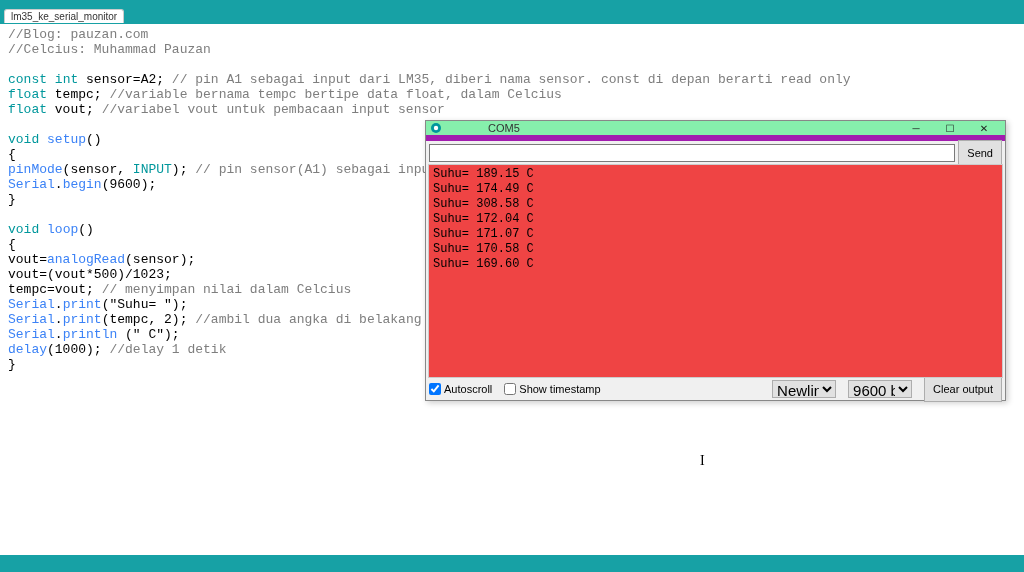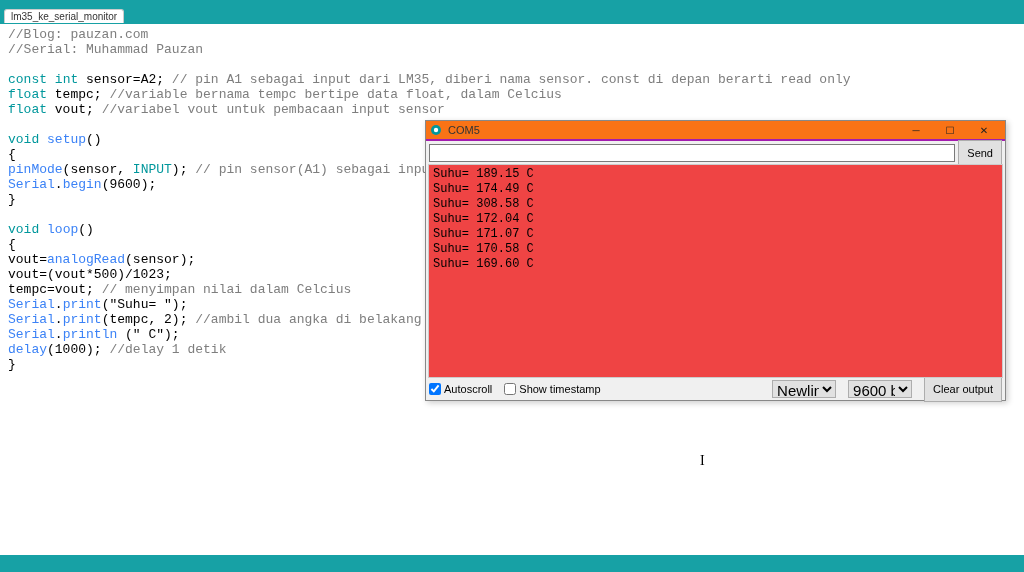--- a/index.html
+++ b/index.html
@@ -9,21 +9,21 @@
   .tab { background:#fff; border:1px solid #ccc; border-bottom:none; border-radius:3px 3px 0 0; padding:0 6px; height:14px; display:inline-flex; align-items:center; font-family:Arial,sans-serif; font-size:10px; color:#333; margin-left:1px; }
   .code-area { width:100%; padding:3px 8px 8px 8px; background:#fff; line-height:15px; color:#000; position:relative; }
   .code-area span.comment { color:#7e7e7e; } 
   .code-area span.keyword { color:#00979C; }  
   .code-area span.keyword2 { color:#3b82f6; }  
   .code-area span.black { color:#000; }
   .bottom-bar { position:absolute; bottom:0; left:0; width:100%; height:17px; background:#17A1A5; }
 
   
   .serial-window { position:absolute; left:425px; top:120px; width:581px; height:281px; background:#f0f0f0; border:1px solid #888; box-shadow:2px 2px 6px rgba(0,0,0,0.2); display:flex; flex-direction:column; font-family:Arial,sans-serif; }
-  .titlebar { height:20px; background:#f97316; border-bottom:2px solid #a21caf; display:flex; align-items:center; padding:0 4px; font-size:11px; color:#333; }
+  .titlebar { height:20px; background:#86efac; border-bottom:6px solid #a21caf; display:flex; align-items:center; padding:0 4px; font-size:11px; color:#333;gap:40px; }
   .title-icon { width:12px; height:12px; margin-right:6px; }
   .win-controls { margin-left:auto; display:flex; }
   .win-btn { width:34px; height:20px; display:flex; align-items:center; justify-content:center; font-size:10px; color:#222; background:transparent; border:none; cursor:pointer; }
   .input-row { height:23px; background:#f0f0f0; display:flex; align-items:center; padding:2px 3px; gap:3px; }
   .input-row input[type=text] { flex:1; height:18px; border:1px solid #7a7a7a; background:#fff; font-size:11px; padding:0 3px; }
   .btn { height:26px; border:1px solid #adadad; background:#e1e1e1; font-size:11px; padding:0 8px; cursor:pointer; font-family:Arial,sans-serif; }
   .output { flex:1; background:#ef4444; border:1px solid #ccc; margin:0 2px; padding:2px 4px; font-family:"Consolas","Courier New",monospace; font-size:12px; line-height:15px; color:#000; overflow-y:scroll; position:relative; }
   .output::-webkit-scrollbar { width:14px; }
   .output::-webkit-scrollbar-track { background:#f0f0f0; }
   .output::-webkit-scrollbar-thumb { background:#c1c1c1; }
@@ -38,21 +38,21 @@
 </head>
 <body>
 
 <div class="top-bar"></div>
 <div class="tab-bar">
   <div class="tab">lm35_ke_serial_monitor</div>
 </div>
 
 <div class="code-area">
 <div><span class="comment">//Blog: pauzan.com</span></div>
-<div><span class="comment">//Serial: Muhammad Pauzan</span></div>
+<div><span class="comment">//Celcius: Muhammad Pauzan</span></div>
 <div>&nbsp;</div>
 <div><span class="keyword">const</span> <span class="keyword">int</span><span class="black"> sensor=A2; </span><span class="comment">// pin A1 sebagai input dari LM35, diberi nama sensor. const di depan berarti read only</span></div>
 <div><span class="keyword">float</span><span class="black"> tempc;  </span><span class="comment">//variable bernama tempc bertipe data float, dalam Celcius</span></div>
 <div><span class="keyword">float</span><span class="black"> vout;  </span><span class="comment">//variabel vout untuk pembacaan input sensor</span></div>
 <div>&nbsp;</div>
 <div><span class="keyword">void</span> <span class="keyword2">setup</span><span class="black">()</span></div>
 <div><span class="black">{</span></div>
 <div><span class="keyword2">pinMode</span><span class="black">(sensor, </span><span class="keyword">INPUT</span><span class="black">); </span><span class="comment">// pin sensor(A1) sebagai input</span></div>
 <div><span class="keyword2">Serial</span><span class="black">.</span><span class="keyword2">begin</span><span class="black">(9600);</span></div>
 <div><span class="black">}</span></div>

